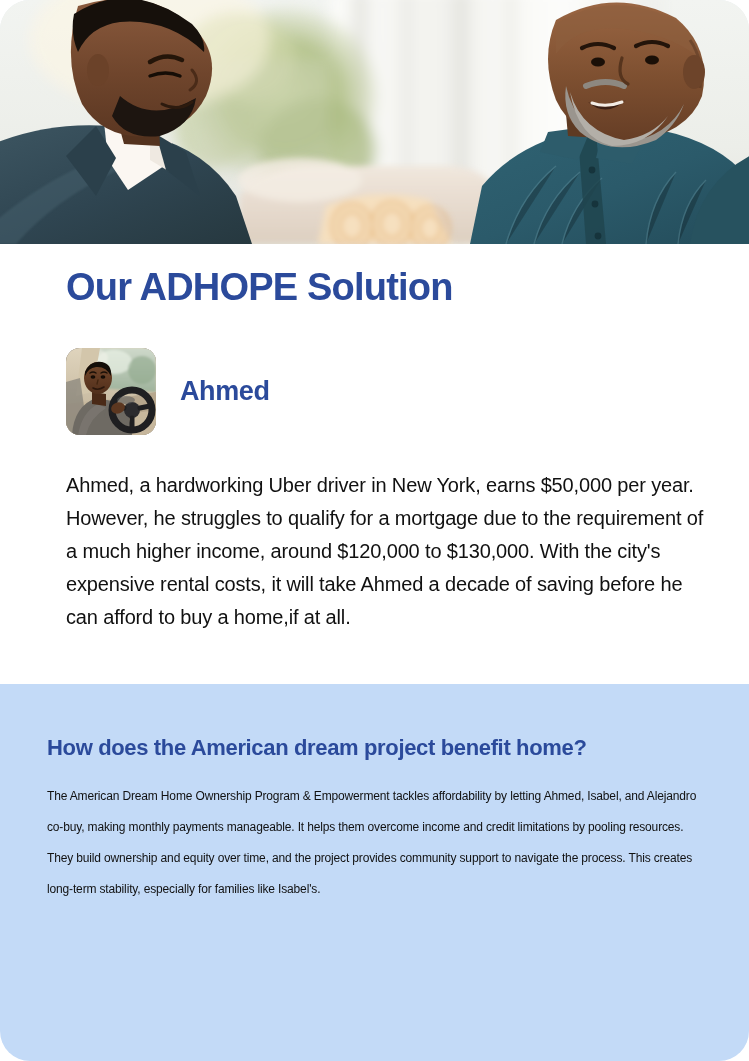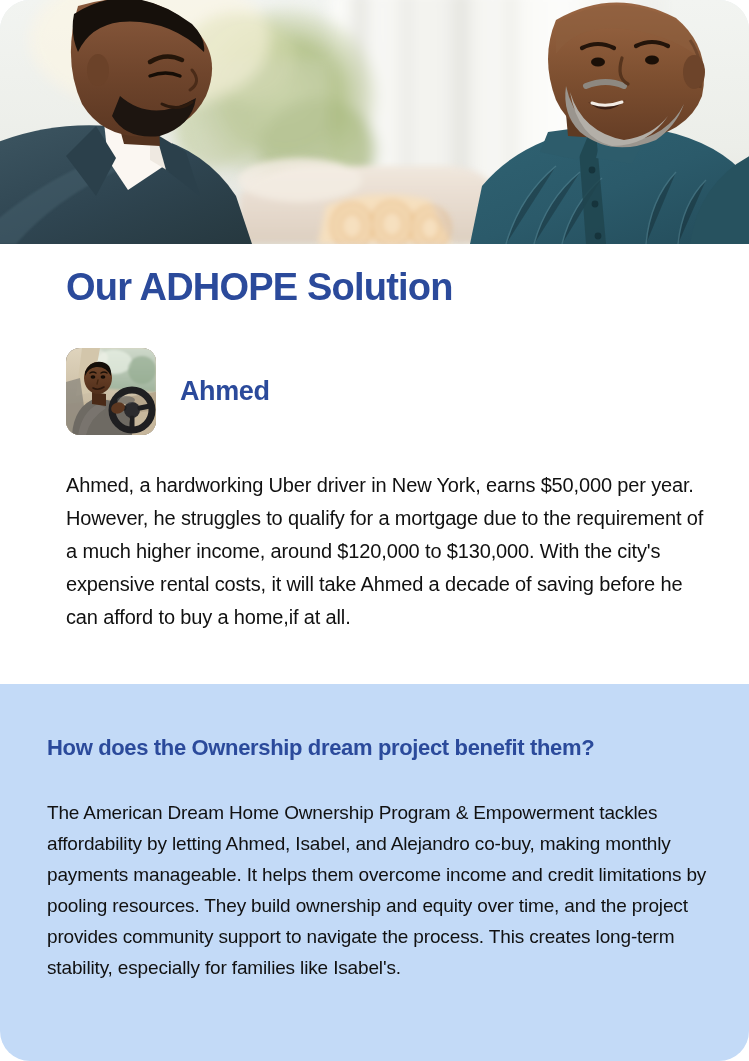--- a/index.html
+++ b/index.html
@@ -92,22 +92,22 @@
 
   .question-title {
     font-size:22px;
     font-weight:bold;
     letter-spacing:-0.35px;
     color:#2B4A9B;
     line-height:1.2;
   }
 
   .benefit-text {
-    margin-top:36px;
-    font-size:19px;
+    margin-top:20px;
+    font-size:12px;
     line-height:31px;
     color:#111111;
     letter-spacing:-0.15px;
     max-width:660px;
   }
 </style>
 </head>
 <body>
 
 <div id="card">
@@ -350,17 +350,17 @@
           <ellipse cx="52" cy="60" rx="7" ry="5.5" fill="#5c3720" transform="rotate(-18 52 60)"></ellipse>
         </svg>
       </div>
       <div class="person-name">Ahmed</div>
     </div>
 
     <p class="story-text">Ahmed, a hardworking Uber driver in New York, earns $50,000 per year. However, he struggles to qualify for a mortgage due to the requirement of a much higher income, around $120,000 to $130,000. With the city's expensive rental costs, it will take Ahmed a decade of saving before he can afford to buy a home,if at all.</p>
   </div>
 
   <div class="blue-section">
-    <h2 class="question-title">How does the Ownership dream project benefit them?</h2>
+    <h2 class="question-title">How does the American dream project benefit home?</h2>
     <p class="benefit-text">The American Dream Home Ownership Program &amp; Empowerment tackles affordability by letting Ahmed, Isabel, and Alejandro co-buy, making monthly payments manageable. It helps them overcome income and credit limitations by pooling resources. They build ownership and equity over time, and the project provides community support to navigate the process. This creates long-term stability, especially for families like Isabel's.</p>
   </div>
 
 </div>
 
 </body></html>

